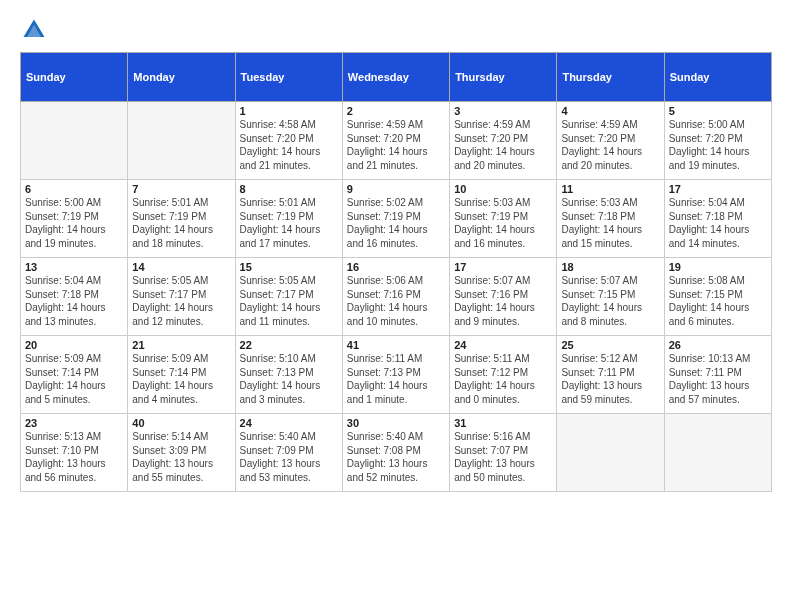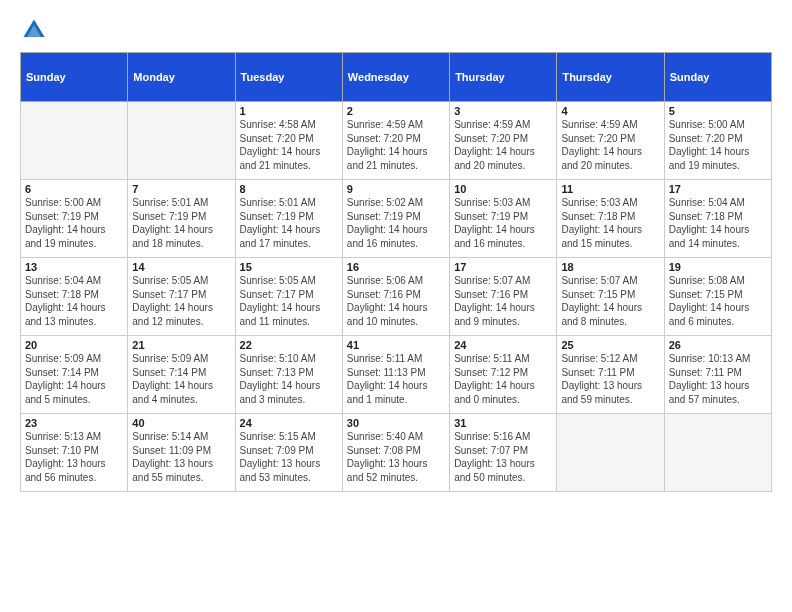--- a/index.html
+++ b/index.html
@@ -291,21 +291,21 @@
           <td>
             <span class="day-num">22</span>
             <div class="day-info">Sunrise: 5:10 AM
 Sunset: 7:13 PM
 Daylight: 14 hours
 and 3 minutes.</div>
           </td>
           <td>
             <span class="day-num">41</span>
             <div class="day-info">Sunrise: 5:11 AM
-Sunset: 11:13 PM
+Sunset: 7:13 PM
 Daylight: 14 hours
 and 1 minute.</div>
           </td>
           <td>
             <span class="day-num">24</span>
             <div class="day-info">Sunrise: 5:11 AM
 Sunset: 7:12 PM
 Daylight: 14 hours
 and 0 minutes.</div>
           </td>
@@ -328,27 +328,27 @@
           <td>
             <span class="day-num">23</span>
             <div class="day-info">Sunrise: 5:13 AM
 Sunset: 7:10 PM
 Daylight: 13 hours
 and 56 minutes.</div>
           </td>
           <td>
             <span class="day-num">40</span>
             <div class="day-info">Sunrise: 5:14 AM
-Sunset: 11:09 PM
+Sunset: 3:09 PM
 Daylight: 13 hours
 and 55 minutes.</div>
           </td>
           <td>
             <span class="day-num">24</span>
-            <div class="day-info">Sunrise: 5:15 AM
+            <div class="day-info">Sunrise: 5:40 AM
 Sunset: 7:09 PM
 Daylight: 13 hours
 and 53 minutes.</div>
           </td>
           <td>
             <span class="day-num">30</span>
             <div class="day-info">Sunrise: 5:40 AM
 Sunset: 7:08 PM
 Daylight: 13 hours
 and 52 minutes.</div>

